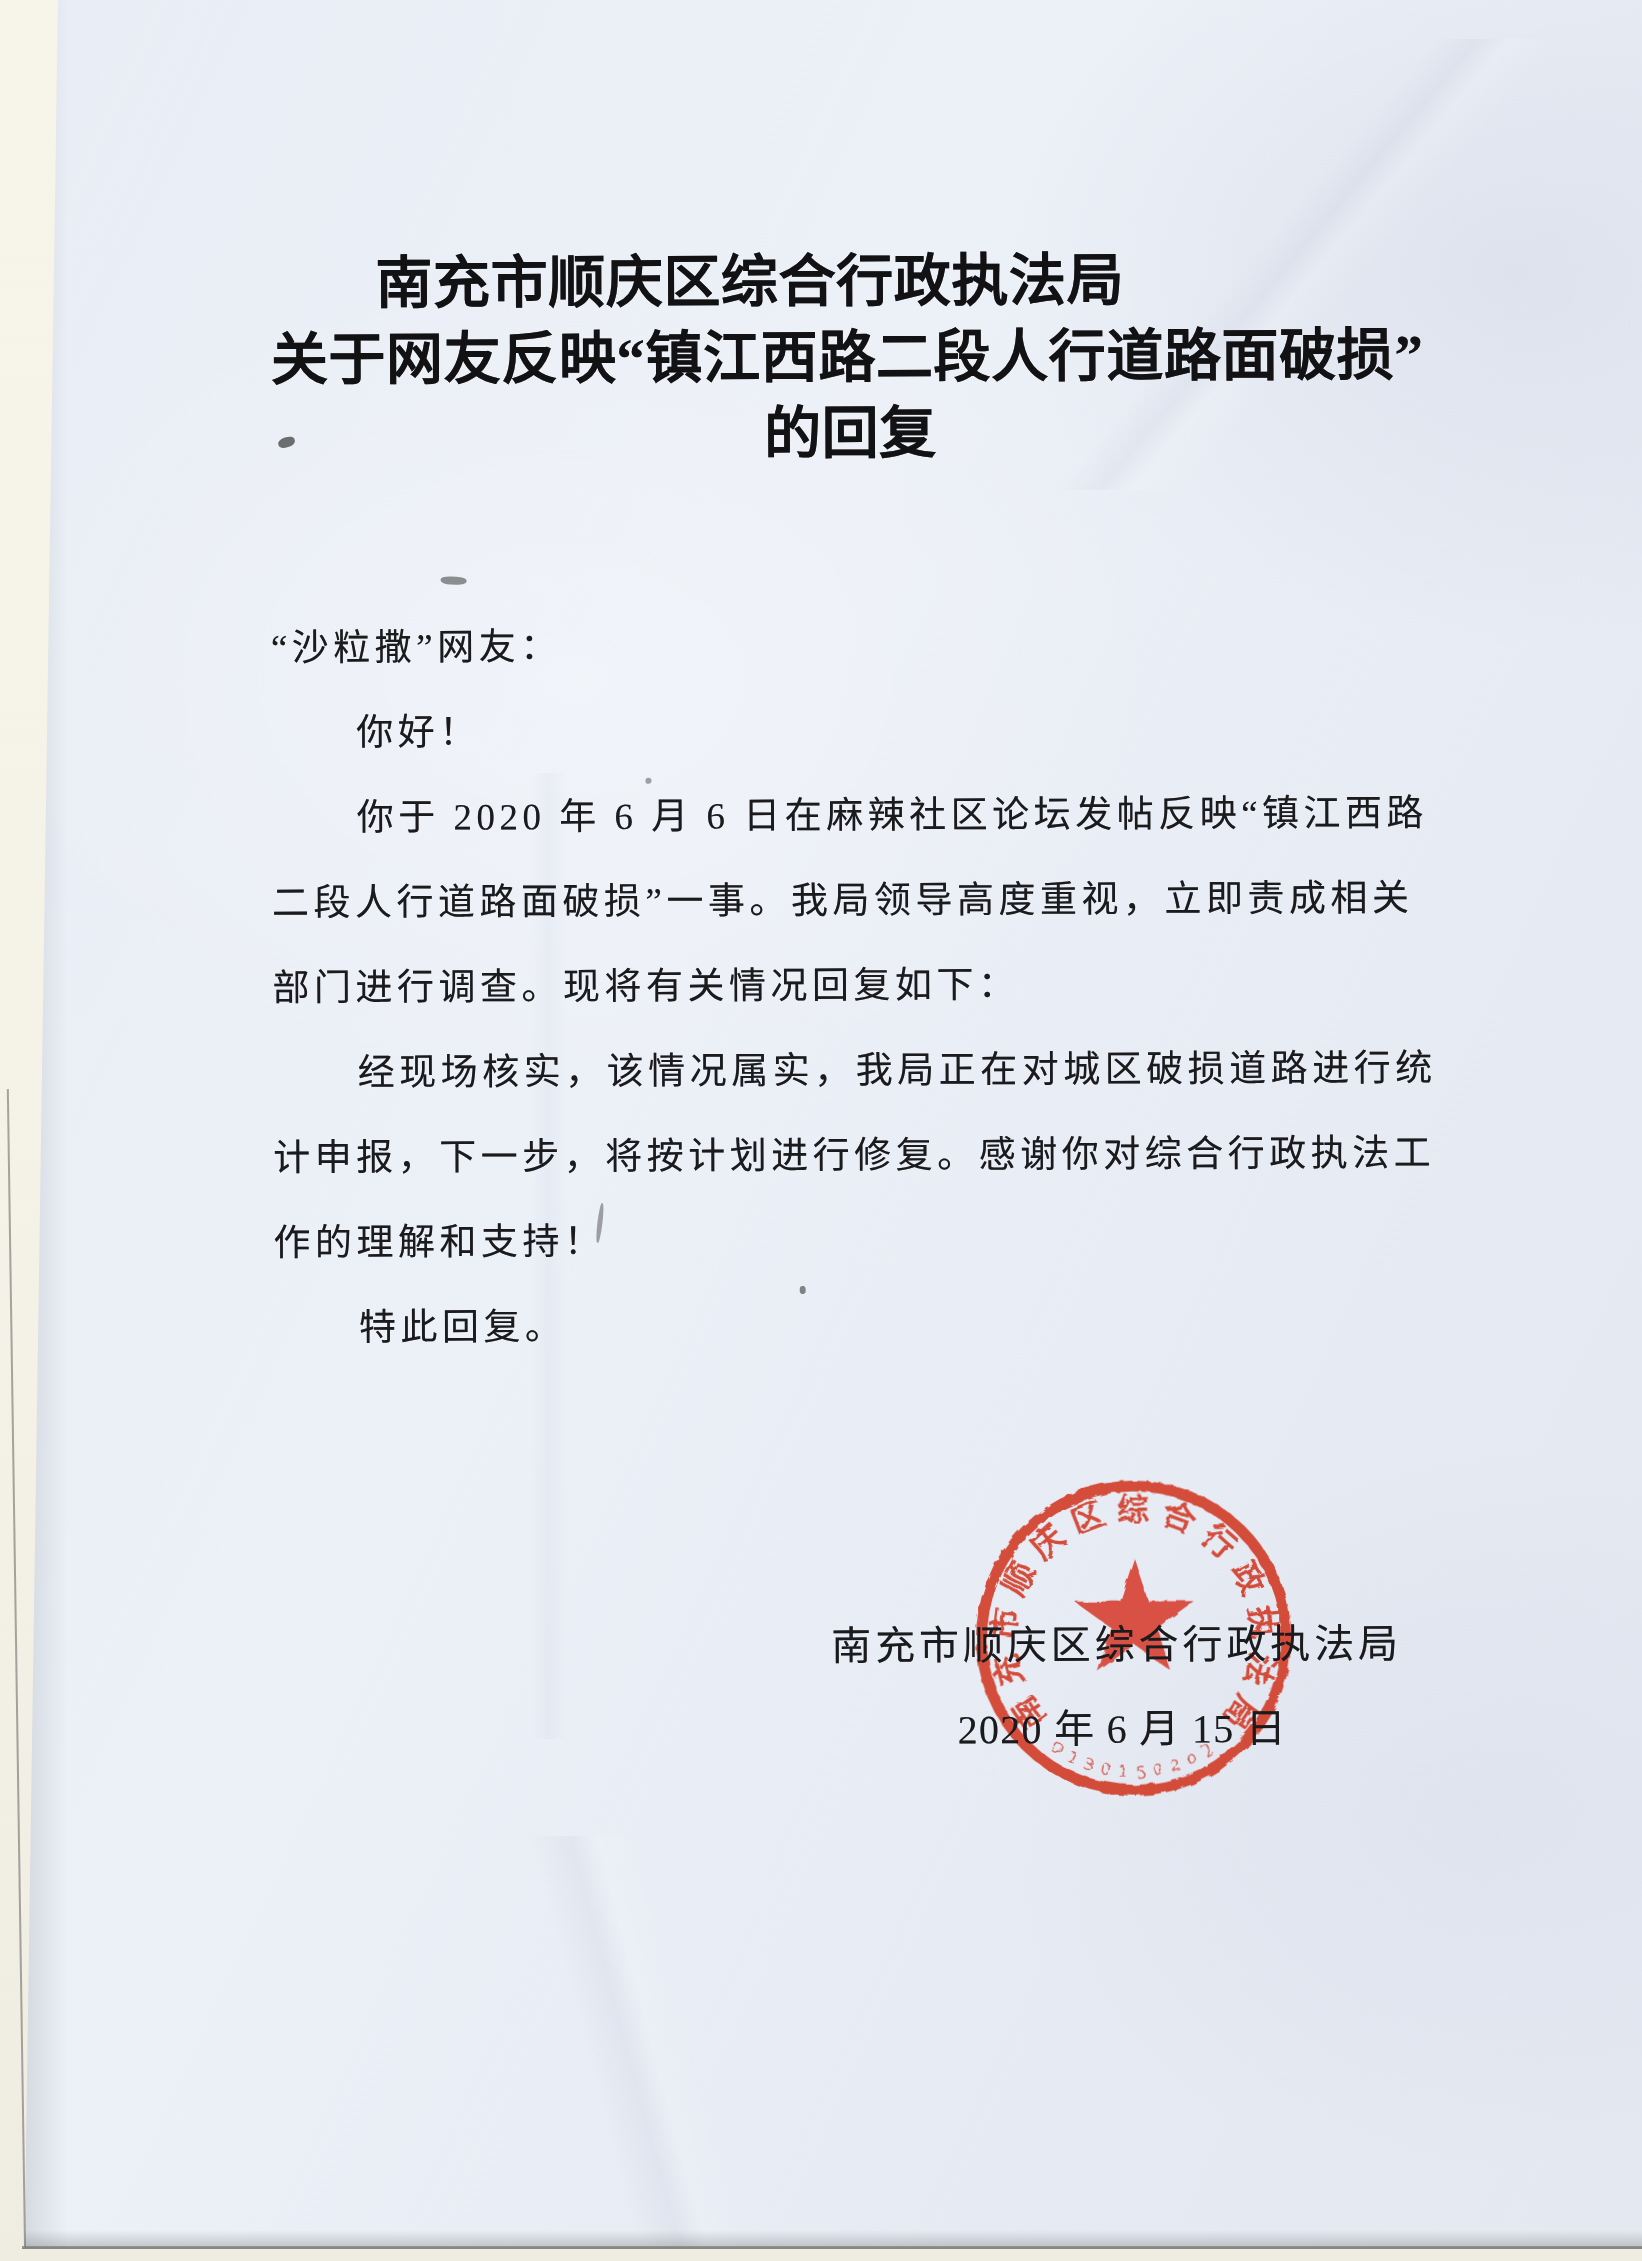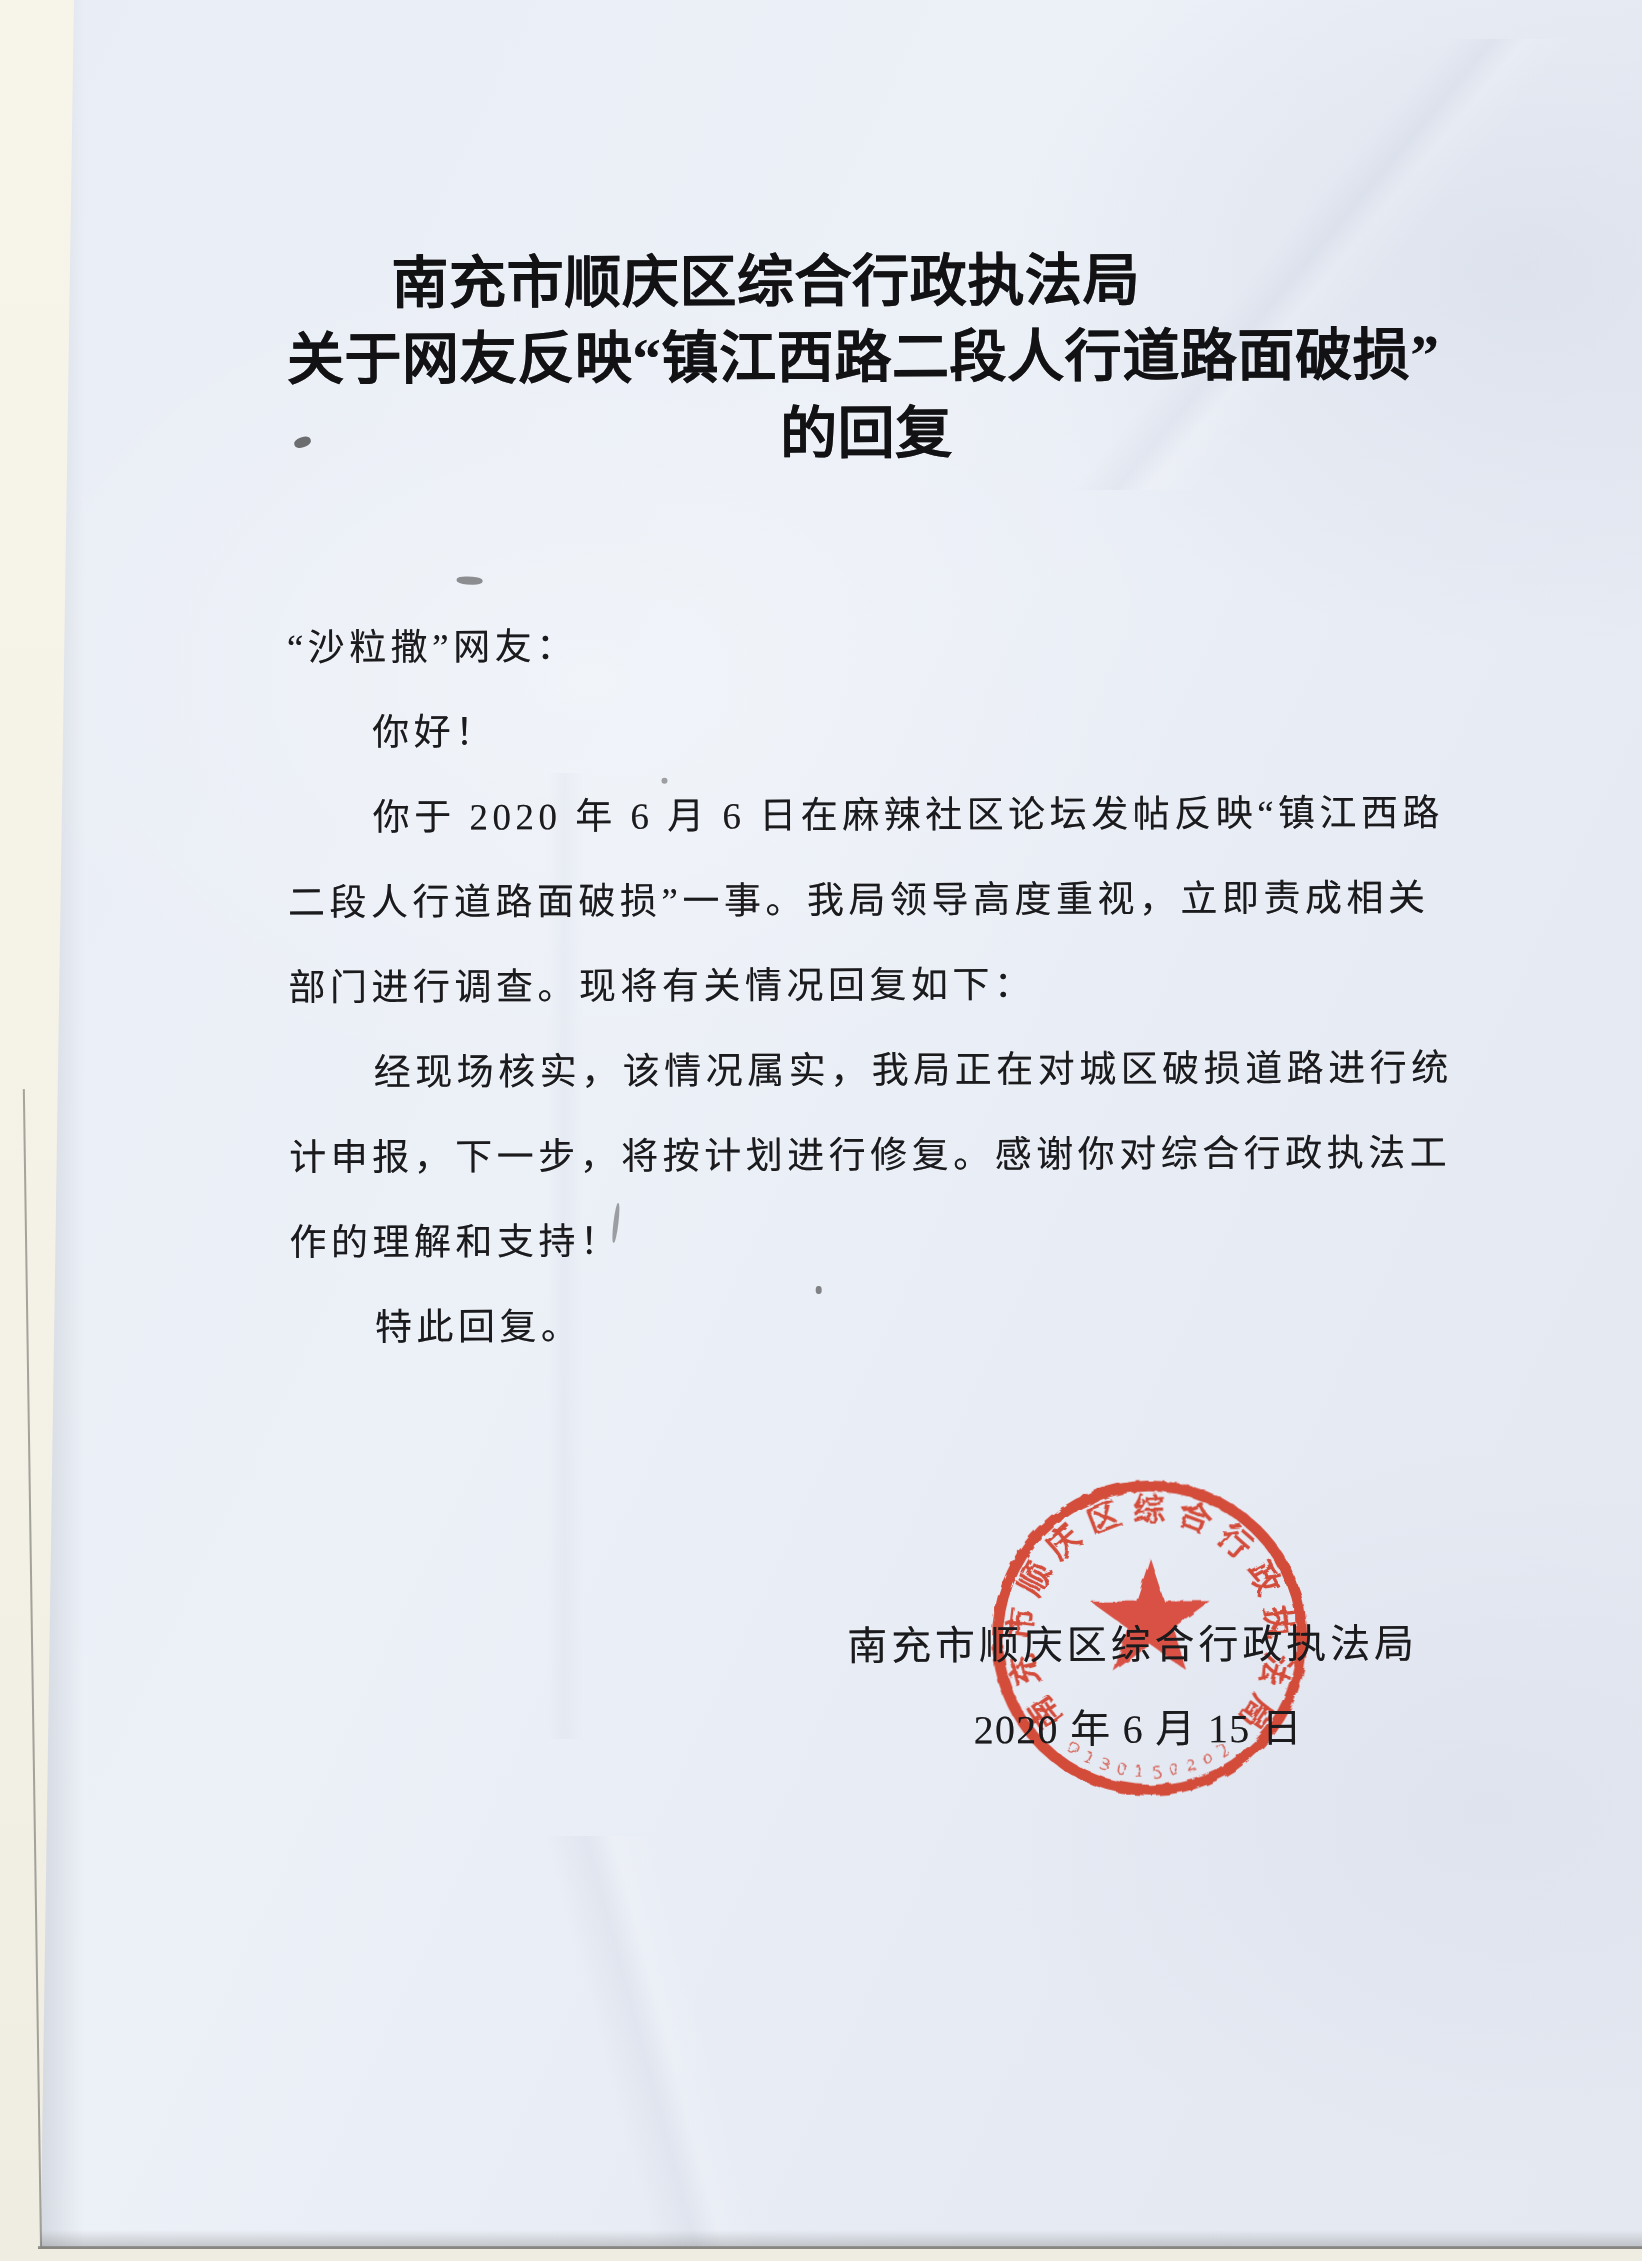--- a/index.html
+++ b/index.html
@@ -2,21 +2,21 @@
 <html lang="zh-CN" style="font-size:10.3px"><head>
 <meta charset="utf-8">
 <style>
   html,body{margin:0;padding:0;}
   body{
     width:1643px;height:2261px;
     background:linear-gradient(180deg,#f7f4ea 0%,#f4f1e6 60%,#efece1 100%);
     font-family:"Liberation Serif","DejaVu Serif",serif;
     position:relative;overflow:hidden;
   }
-  #scan{position:absolute;inset:0;margin-left:16px;}
+  #scan{position:absolute;inset:0;}
   
   #paper{
     position:absolute;inset:0;
     background:
       radial-gradient(902px 644px at 35% 30%, rgba(255,255,255,0.25), rgba(255,255,255,0) 70%),
       radial-gradient(773px 580px at 92% 12%, rgba(170,182,205,0.18), rgba(170,182,205,0) 65%),
       radial-gradient(709px 515px at 90% 80%, rgba(175,185,205,0.12), rgba(175,185,205,0) 70%),
       linear-gradient(115deg,#e9edf5 0%,#ecf0f7 40%,#e6eaf3 75%,#e4e8f1 100%);
     clip-path:polygon(58px 0px, 1643px 0px, 1643px 2248px, 24.5px 2248px);
   }

